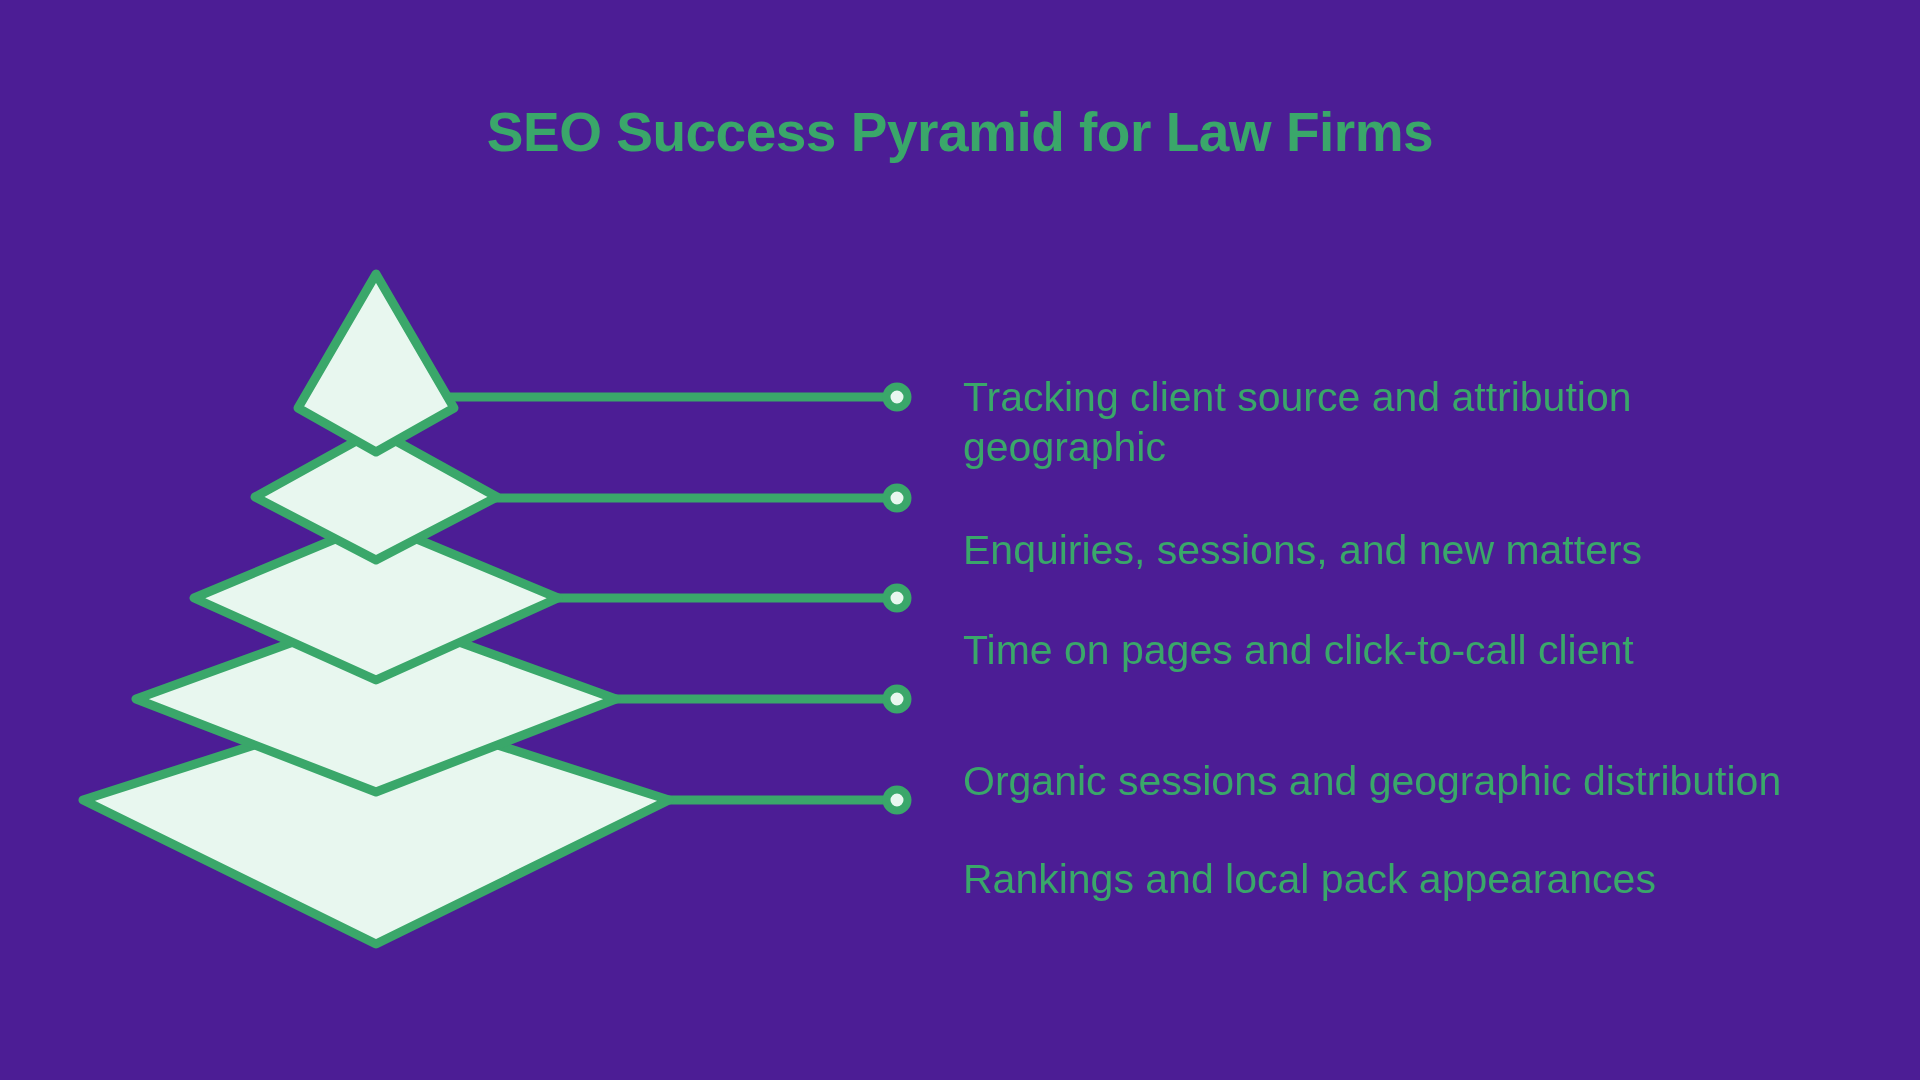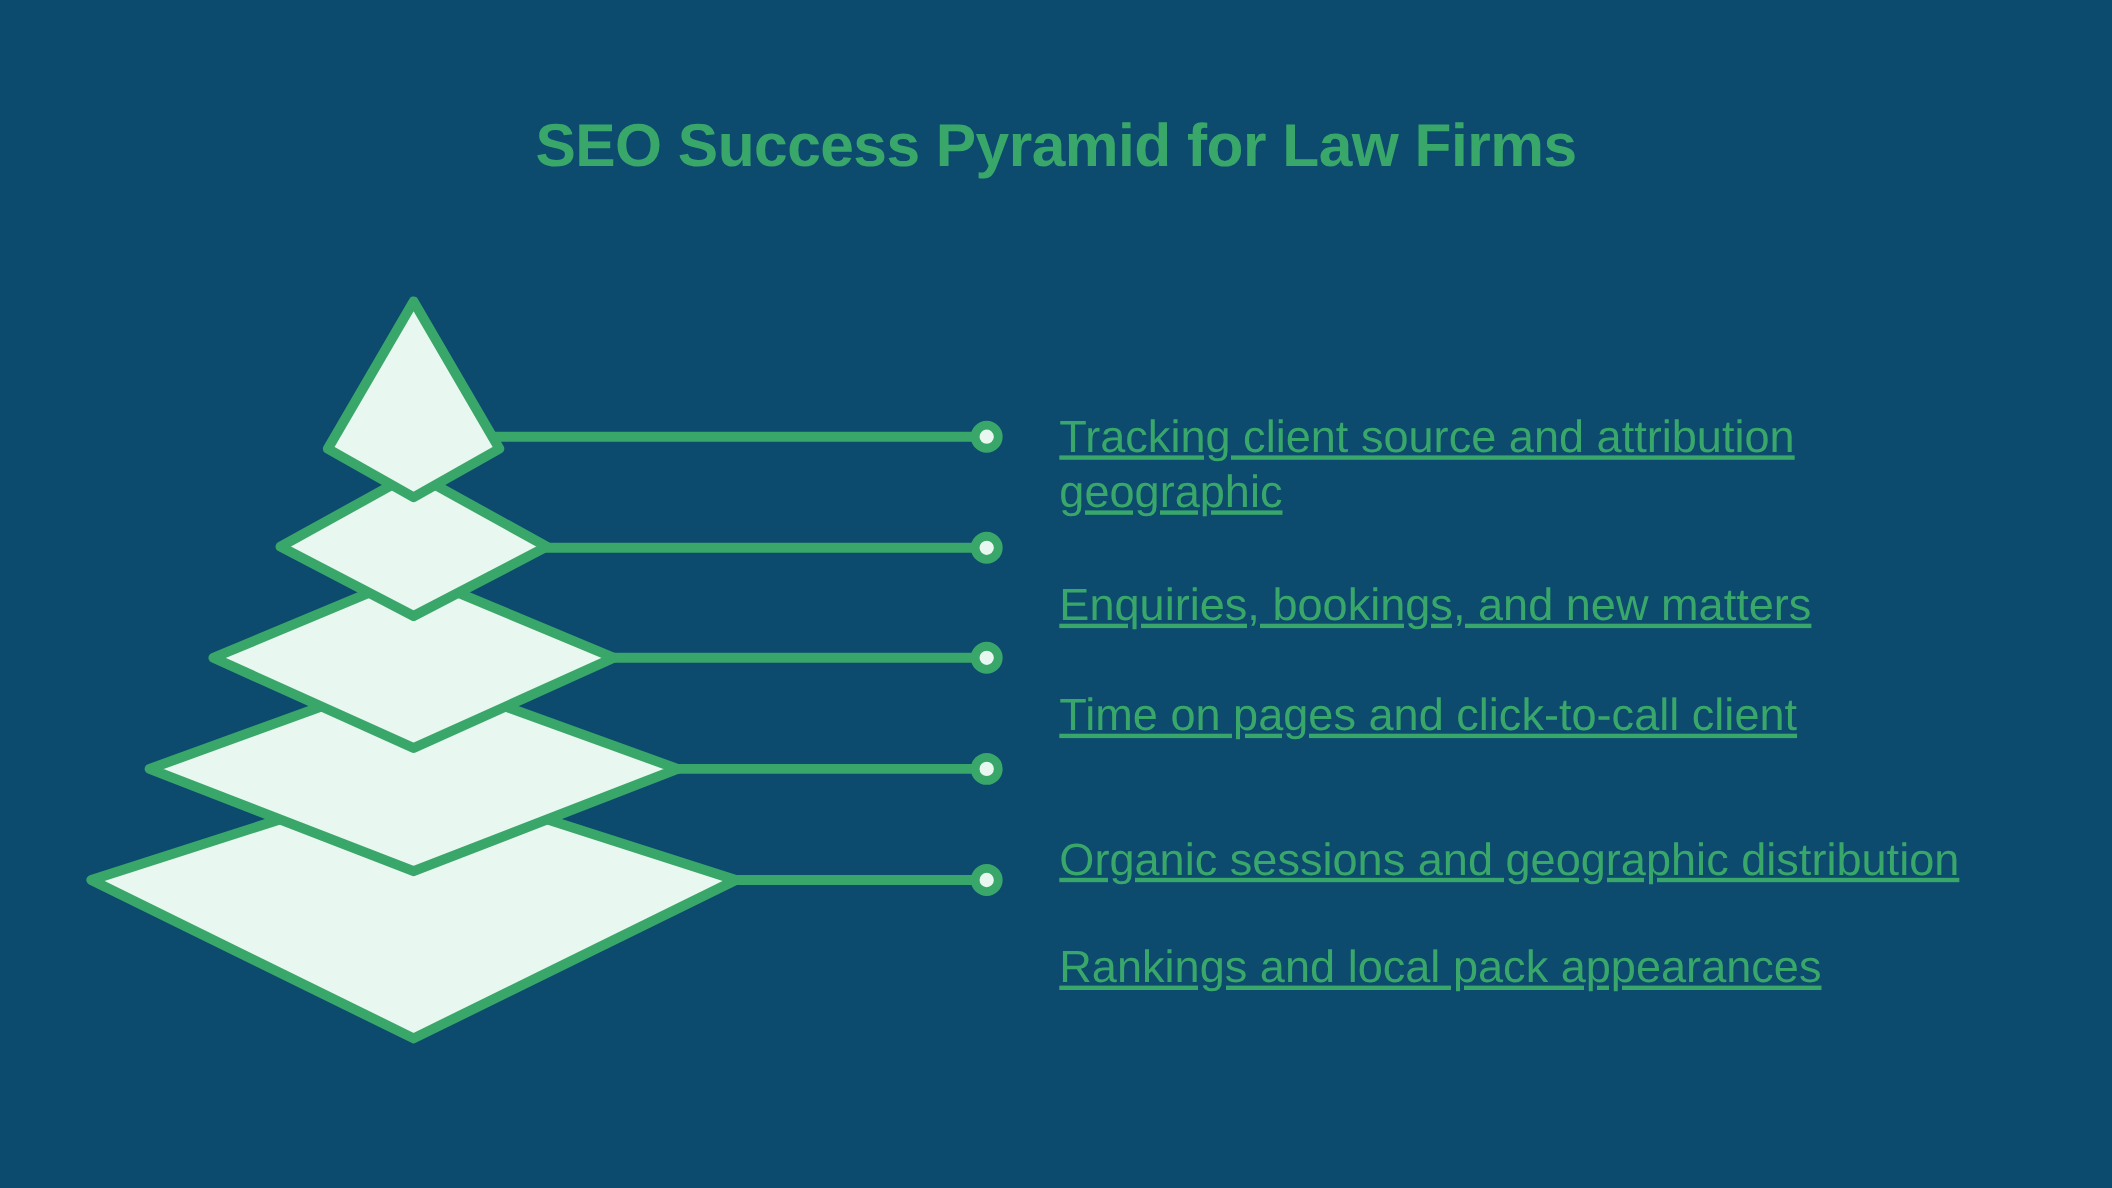--- a/index.html
+++ b/index.html
@@ -5,21 +5,21 @@
   html, body {
     margin: 0;
     padding: 0;
     background: #ffffff;
     font-family: "Liberation Sans", sans-serif;
   }
   .canvas {
     position: relative;
     width: 1920px;
     height: 1080px;
-    background: #0c4a6e;
+    background: #4c1d95;
     overflow: hidden;
   }
   .title {
     position: absolute;
     top: 100px;
     left: 0;
     width: 100%;
     text-align: center;
     font-size: 55px;
     font-weight: bold;
@@ -48,21 +48,20 @@
     stroke: #3aa76a;
     stroke-width: 8;
   }
   .label {
     position: absolute;
     left: 963px;
     font-size: 41px;
     line-height: 50px;
     color: #3aa76a;
     white-space: nowrap;
-    text-decoration: underline;
   }
 </style>
 </head>
 <body>
 
 <div class="canvas">
 
   <div class="title">SEO Success Pyramid for Law Firms</div>
 
   <svg class="pyramid-svg" viewBox="0 0 1920 1080">
@@ -89,21 +88,21 @@
       <circle cx="897" cy="800" r="10.5"></circle>
     </g>
   </svg>
 
   <div class="label" style="top:372px">
     <div>Tracking client source and attribution</div>
     <div>geographic</div>
   </div>
 
   <div class="label" style="top:525px">
-    <div>Enquiries, bookings, and new matters</div>
+    <div>Enquiries, sessions, and new matters</div>
   </div>
 
   <div class="label" style="top:625px">
     <div>Time on pages and click-to-call client</div>
   </div>
 
   <div class="label" style="top:756px">
     <div>Organic sessions and geographic distribution</div>
   </div>
 

